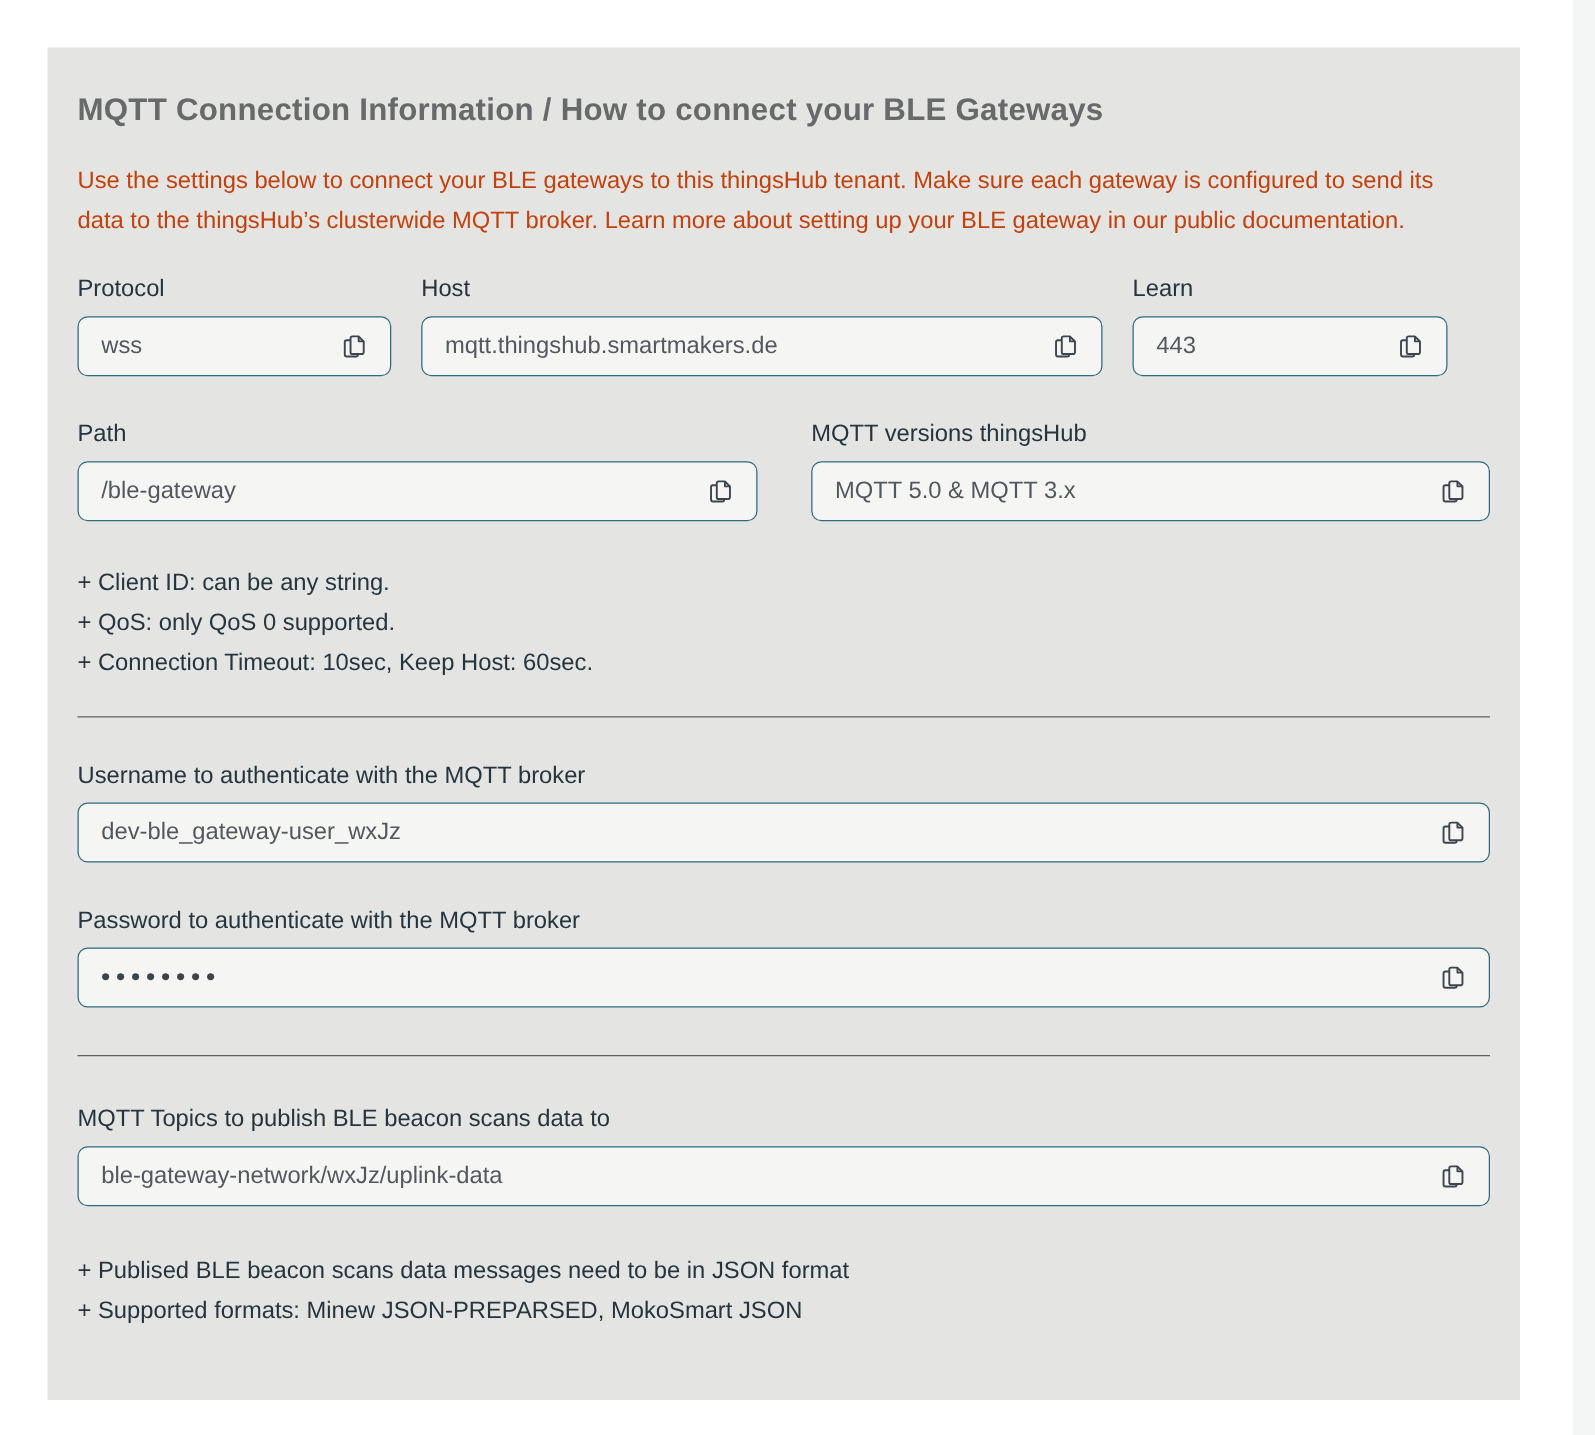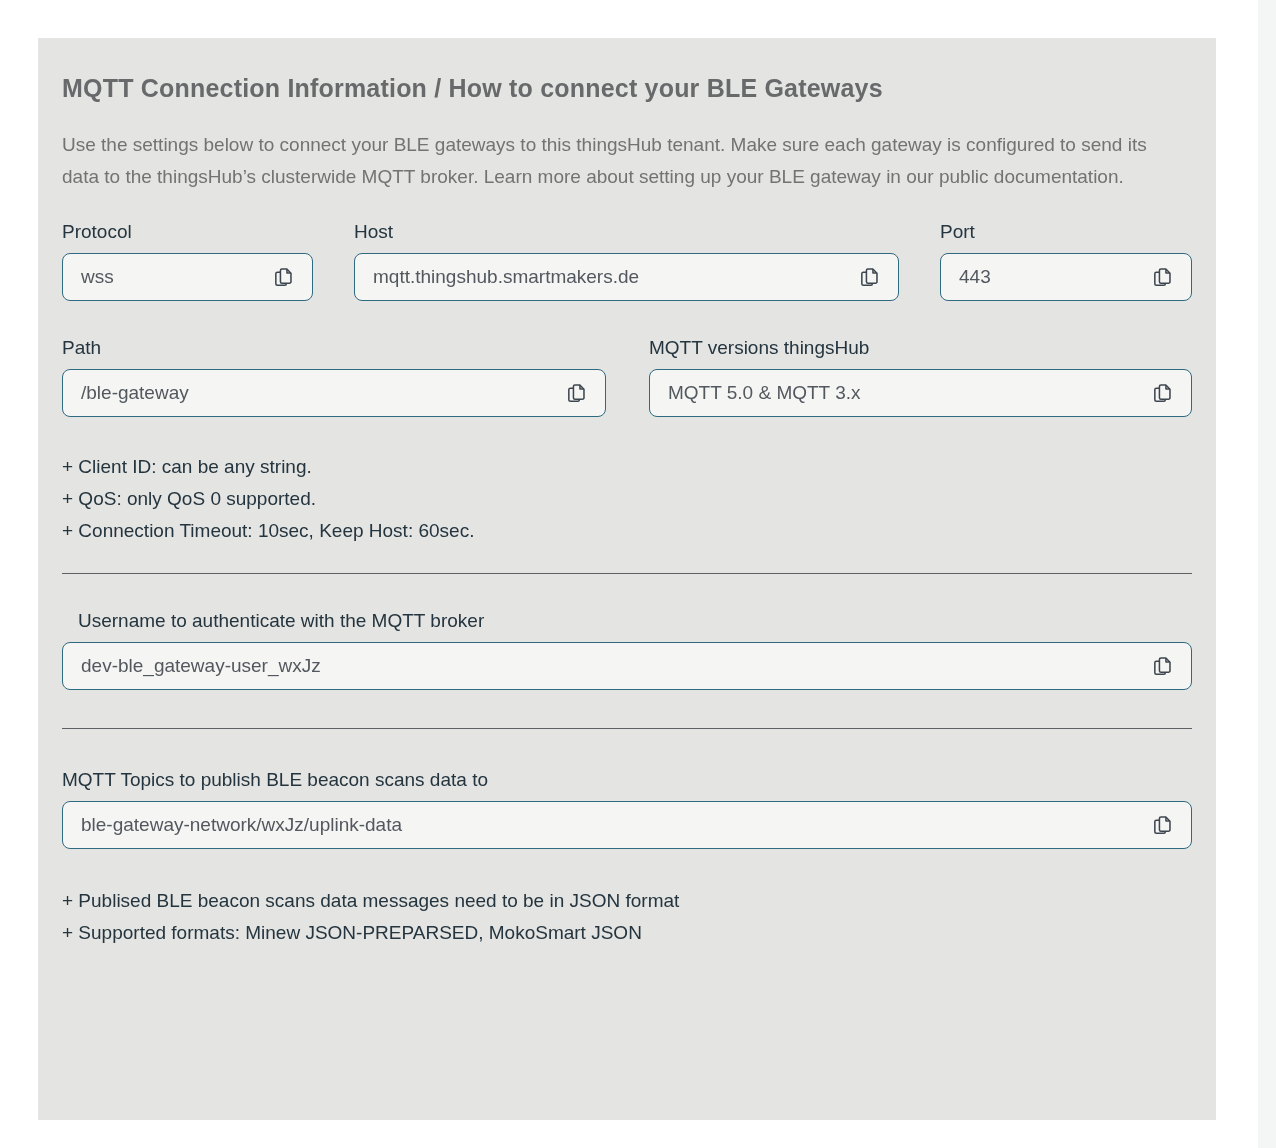--- a/index.html
+++ b/index.html
@@ -36,28 +36,28 @@
     font-size: 25px;
     font-weight: 600;
     color: #67696b;
     margin: 0;
     letter-spacing: 0.2px;
   }
   .card-desc {
     margin: 26px 0 0 0;
     font-size: 19px;
     line-height: 32px;
-    color: #737373;
+    color: #c2410c;
     max-width: 1108px;
   }
   .row-3 {
     margin-top: 26px;
     display: grid;
     grid-template-columns: 251px 545px 252px;
-    column-gap: 41px;
+    column-gap: 24px;
   }
   .row-2 {
     margin-top: 34px;
     display: grid;
     grid-template-columns: 544px 543px;
     column-gap: 43px;
   }
   .field-label {
     display: block;
     font-size: 19px;
@@ -118,21 +118,20 @@
   .divider {
     border: none;
     border-top: 1px solid #5d6165;
     margin: 26px 0 0 0;
   }
   .divider-2 {
     margin-top: 38px;
   }
   .section-label {
     margin-top: 34px;
-    margin-left: 16px;
   }
   .section-label-topics {
     margin-top: 38px;
   }
   .full-field .input-wrap {
     width: 1130px;
   }
 </style>
 </head>
 <body>
@@ -166,21 +165,21 @@
         <button class="copy-btn">
   <svg width="23" height="23" viewBox="0 0 24 24" aria-hidden="true">
     <rect x="4" y="6.5" width="11" height="13.5" rx="1.6" fill="none" stroke="#3d454e" stroke-width="1.6"></rect>
     <path d="M10.2 3.2 h5.3 l4.3 4.3 v8.9 a1.6 1.6 0 0 1 -1.6 1.6 h-7.8 a1.6 1.6 0 0 1 -1.6 -1.6 v-11.6 a1.6 1.6 0 0 1 1.6 -1.6 z" fill="#f5f6f4" stroke="#3d454e" stroke-width="1.6" stroke-linejoin="round"></path>
     <path d="M15.6 3.5 v3.9 h3.9" fill="none" stroke="#3d454e" stroke-width="1.6" stroke-linejoin="round"></path>
   </svg>
 </button>
       </div>
     </div>
     <div class="field">
-      <label class="field-label">Port</label>
+      <label class="field-label">Learn</label>
       <div class="input-wrap">
         <input type="text" readonly="" value="443" style="">
         <button class="copy-btn">
   <svg width="23" height="23" viewBox="0 0 24 24" aria-hidden="true">
     <rect x="4" y="6.5" width="11" height="13.5" rx="1.6" fill="none" stroke="#3d454e" stroke-width="1.6"></rect>
     <path d="M10.2 3.2 h5.3 l4.3 4.3 v8.9 a1.6 1.6 0 0 1 -1.6 1.6 h-7.8 a1.6 1.6 0 0 1 -1.6 -1.6 v-11.6 a1.6 1.6 0 0 1 1.6 -1.6 z" fill="#f5f6f4" stroke="#3d454e" stroke-width="1.6" stroke-linejoin="round"></path>
     <path d="M15.6 3.5 v3.9 h3.9" fill="none" stroke="#3d454e" stroke-width="1.6" stroke-linejoin="round"></path>
   </svg>
 </button>
       </div>
@@ -231,20 +230,33 @@
       <button class="copy-btn">
   <svg width="23" height="23" viewBox="0 0 24 24" aria-hidden="true">
     <rect x="4" y="6.5" width="11" height="13.5" rx="1.6" fill="none" stroke="#3d454e" stroke-width="1.6"></rect>
     <path d="M10.2 3.2 h5.3 l4.3 4.3 v8.9 a1.6 1.6 0 0 1 -1.6 1.6 h-7.8 a1.6 1.6 0 0 1 -1.6 -1.6 v-11.6 a1.6 1.6 0 0 1 1.6 -1.6 z" fill="#f5f6f4" stroke="#3d454e" stroke-width="1.6" stroke-linejoin="round"></path>
     <path d="M15.6 3.5 v3.9 h3.9" fill="none" stroke="#3d454e" stroke-width="1.6" stroke-linejoin="round"></path>
   </svg>
 </button>
     </div>
   </div>
 
+  <div class="full-field">
+    <label class="field-label section-label">Password to authenticate with the MQTT broker</label>
+    <div class="input-wrap">
+      <input type="text" readonly="" class="password-value" value="••••••••" style="">
+      <button class="copy-btn">
+  <svg width="23" height="23" viewBox="0 0 24 24" aria-hidden="true">
+    <rect x="4" y="6.5" width="11" height="13.5" rx="1.6" fill="none" stroke="#3d454e" stroke-width="1.6"></rect>
+    <path d="M10.2 3.2 h5.3 l4.3 4.3 v8.9 a1.6 1.6 0 0 1 -1.6 1.6 h-7.8 a1.6 1.6 0 0 1 -1.6 -1.6 v-11.6 a1.6 1.6 0 0 1 1.6 -1.6 z" fill="#f5f6f4" stroke="#3d454e" stroke-width="1.6" stroke-linejoin="round"></path>
+    <path d="M15.6 3.5 v3.9 h3.9" fill="none" stroke="#3d454e" stroke-width="1.6" stroke-linejoin="round"></path>
+  </svg>
+</button>
+    </div>
+  </div>
 
   <hr class="divider divider-2">
 
   <div class="full-field">
     <label class="field-label section-label-topics">MQTT Topics to publish BLE beacon scans data to</label>
     <div class="input-wrap">
       <input type="text" readonly="" value="ble-gateway-network/wxJz/uplink-data" style="">
       <button class="copy-btn">
   <svg width="23" height="23" viewBox="0 0 24 24" aria-hidden="true">
     <rect x="4" y="6.5" width="11" height="13.5" rx="1.6" fill="none" stroke="#3d454e" stroke-width="1.6"></rect>

